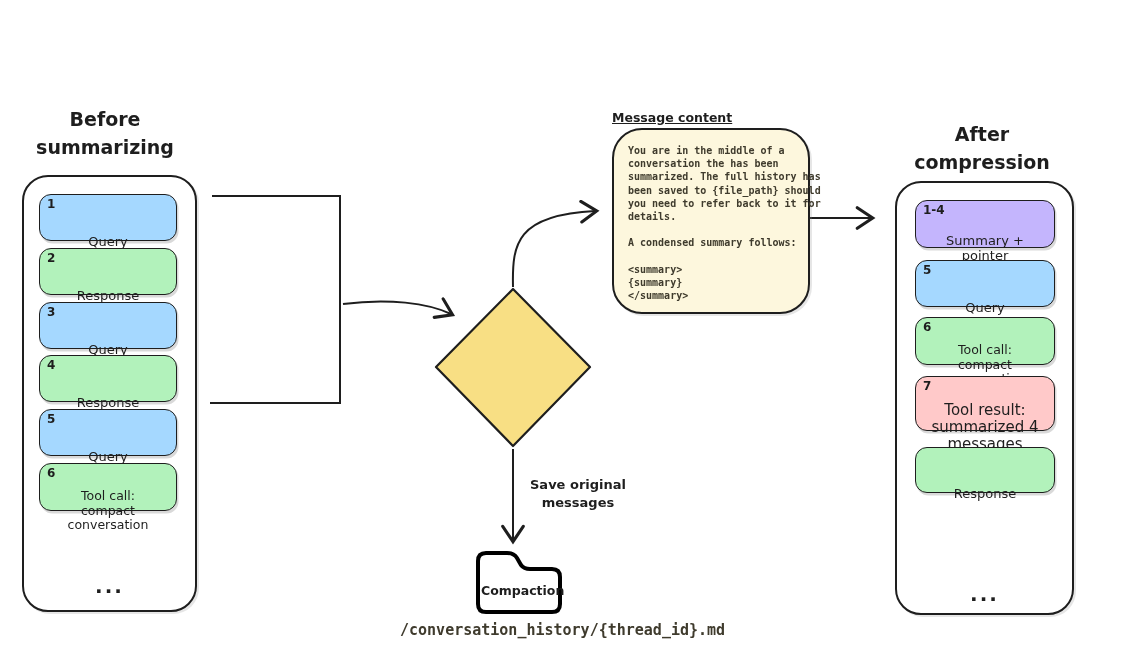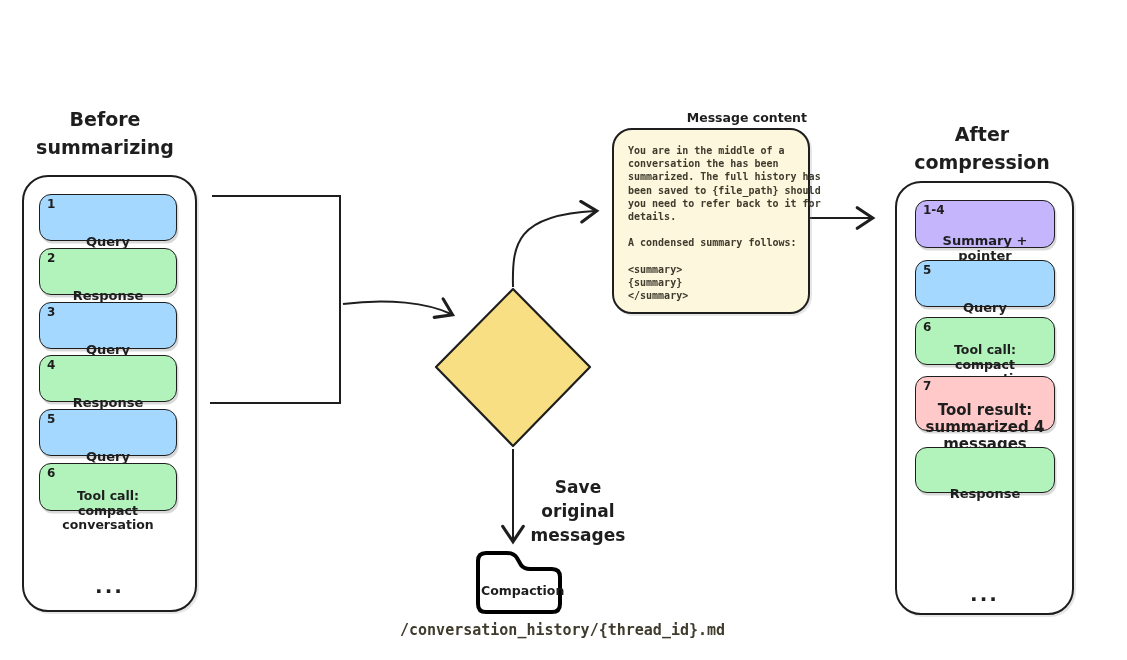--- a/index.html
+++ b/index.html
@@ -6,29 +6,29 @@
   .canvas{position:relative;width:1127px;height:660px;background:#ffffff;overflow:hidden;
           font-family:"DejaVu Sans","Liberation Sans",sans-serif;color:#1e1e1e;}
   .abs{position:absolute;}
   .title{left:0;right:0;top:12px;text-align:center;font-size:33px;font-weight:700;letter-spacing:1px;}
   .col-label{text-align:center;font-size:19px;font-weight:700;white-space:pre-line;line-height:1.45;}
   .panel{border:2.2px solid #1e1e1e;border-radius:26px;background:#ffffff;
          box-shadow:2px 2px 0 rgba(140,140,140,.22);}
   .msg{position:absolute;left:15px;width:136px;border:1.8px solid #1e1e1e;border-radius:12px;
        display:flex;align-items:center;justify-content:center;text-align:center;
        box-shadow:1.5px 2.5px 0 rgba(130,130,130,.30);}
-  .msg .lbl{font-size:13px;font-weight:700;white-space:pre-line;line-height:1.18;margin-top:48px;}
+  .msg .lbl{font-size:13px;font-weight:400;white-space:pre-line;line-height:1.18;margin-top:48px;}
   .msg .num{position:absolute;top:2px;left:7px;font-size:12px;font-weight:600;}
   .ellipsis{text-align:center;font-size:20px;font-weight:700;letter-spacing:2px;line-height:10px;}
-  .note-label{text-align:right;font-size:12.5px;font-weight:700;}
-  .note-box{border:2px solid #1e1e1e;border-radius:20px;box-shadow:2px 2px 0 rgba(140,140,140,.22);}
+  .note-label{text-align:left;font-size:12.5px;font-weight:700;text-decoration:underline;}
+  .note-box{border:2px solid #1e1e1e;border-radius:30px;box-shadow:2px 2px 0 rgba(140,140,140,.22);}
   .note-body{font-family:"DejaVu Sans Mono","Liberation Mono",monospace;font-size:10px;
              line-height:1.32;white-space:pre;color:#3f3b2d;font-weight:700;}
   .diamond-label{text-align:center;font-size:16px;font-weight:700;white-space:pre-line;line-height:1.25;}
-  .save-label{text-align:center;font-size:17px;font-weight:700;white-space:pre-line;line-height:1.4;}
+  .save-label{text-align:center;font-size:13px;font-weight:700;white-space:pre-line;line-height:1.4;}
   .fs-label{text-align:center;font-size:12.5px;font-weight:600;}
   .path-label{text-align:center;font-family:"DejaVu Sans Mono","Liberation Mono",monospace;
               font-size:15px;font-weight:700;color:#3f3b2d;}
   svg.overlay{position:absolute;left:0;top:0;width:1127px;height:660px;pointer-events:none;}
 </style>
 </head>
 <body>
 
 <div class="canvas">
 

